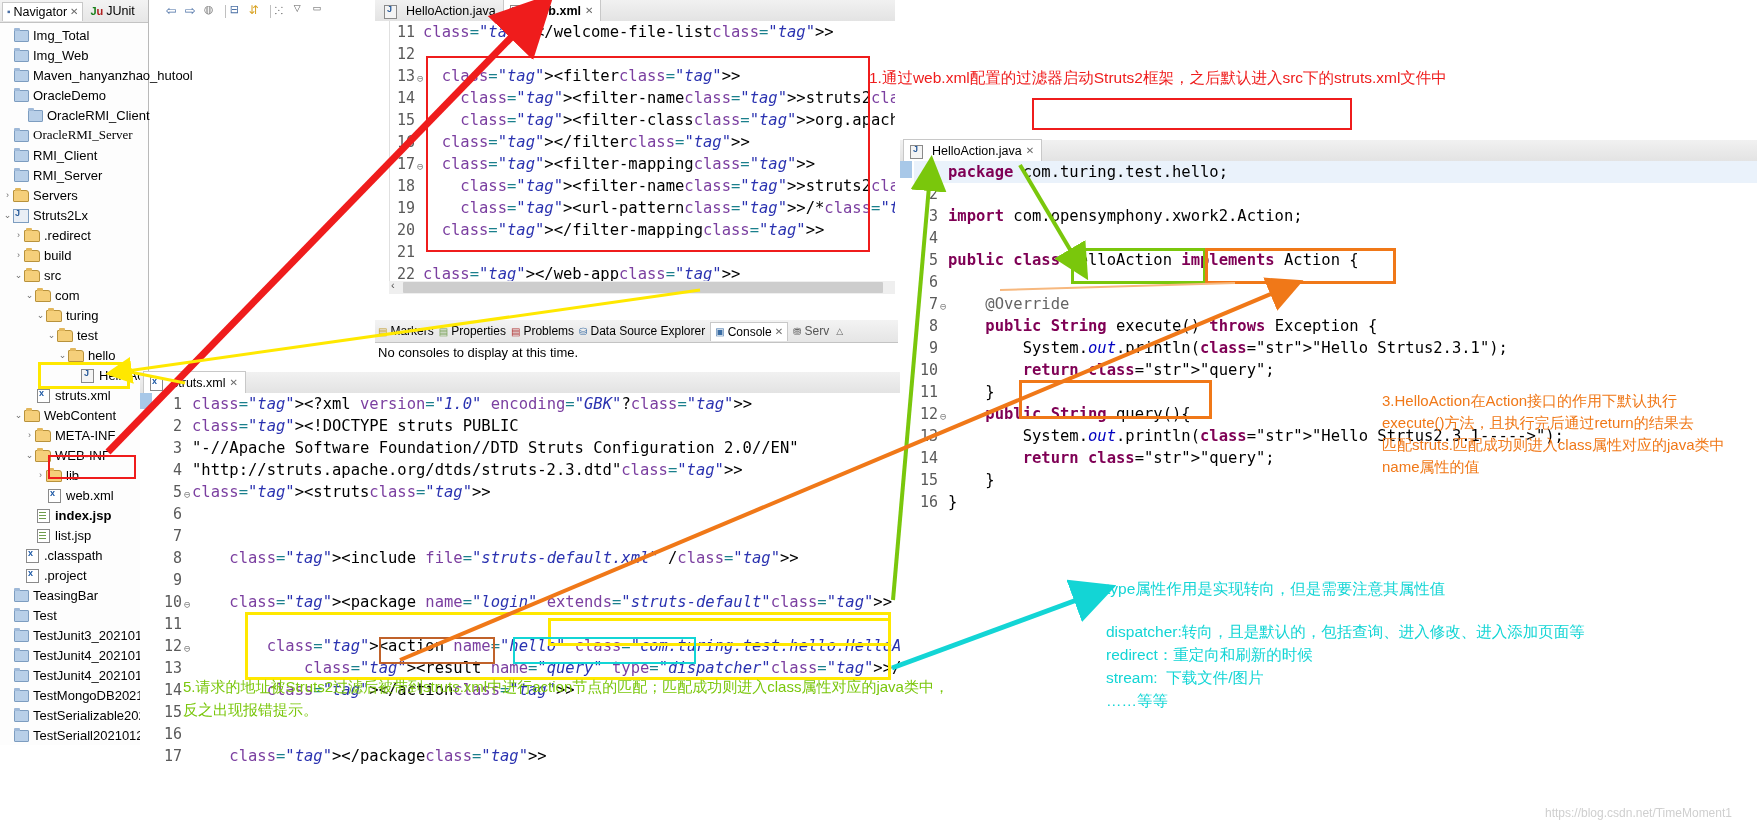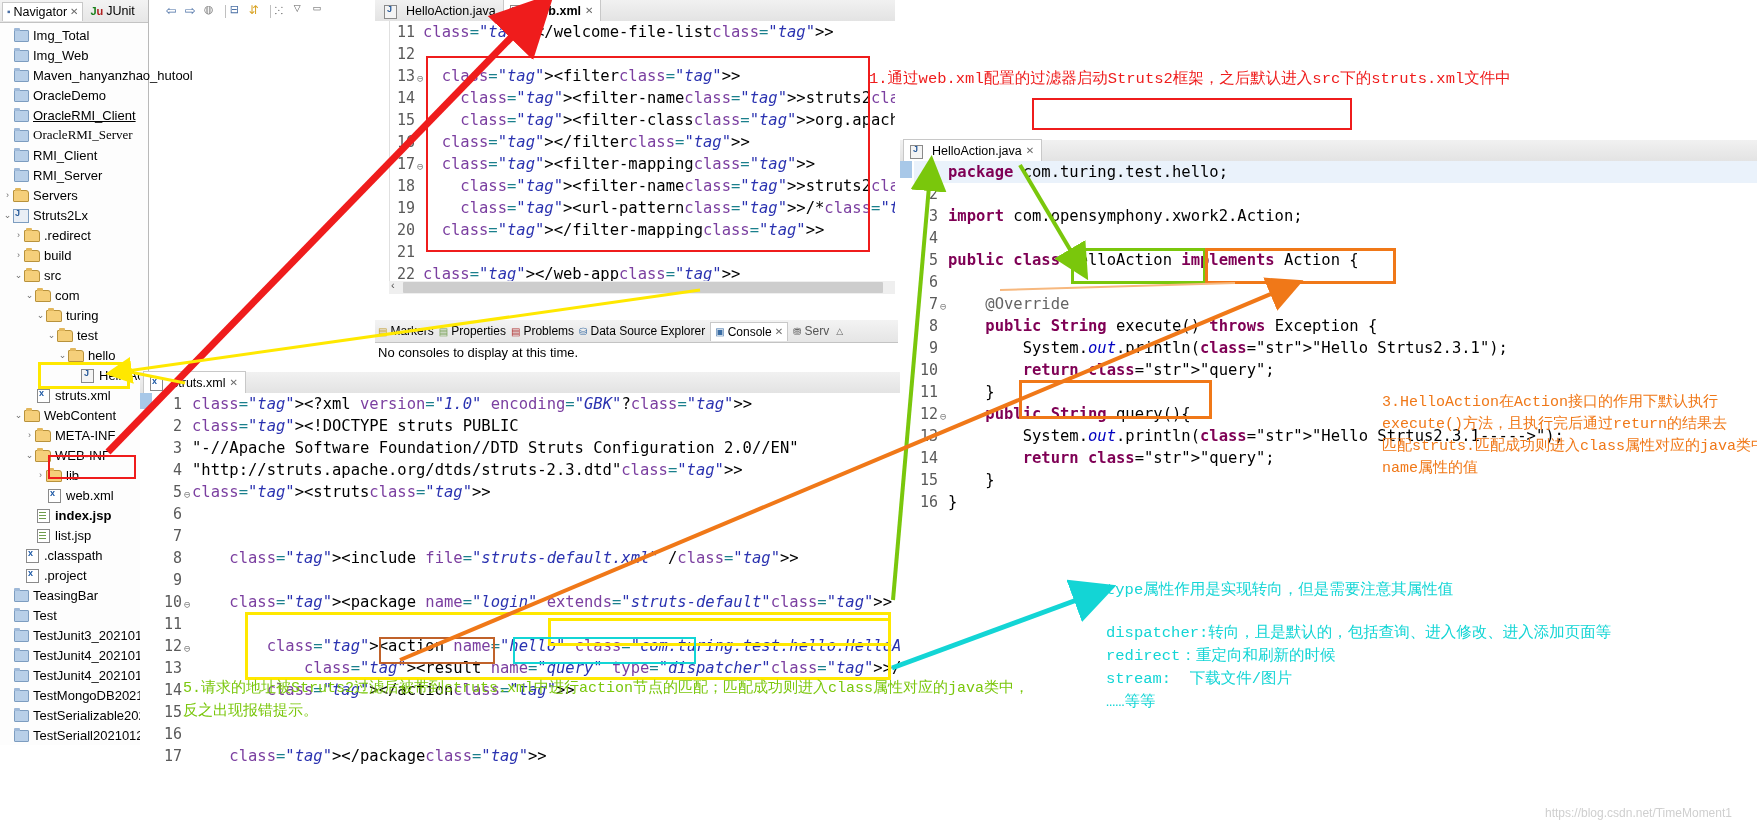--- a/index.html
+++ b/index.html
@@ -47,21 +47,21 @@
   .gutter{color:#5a5a5a;text-align:right;font-family:"DejaVu Sans Mono",monospace;font-size:15px;line-height:22px;}
   .fold{color:#8a8a8a;font-size:11px;}
   
   .tag{color:#1a7f8c;}
   .attr{color:#7b3fa0;}
   .val{color:#2a32b0;font-style:italic;}
   .kw{color:#7f0055;font-weight:bold;}
   .ann{color:#646464;}
   .fieldit{color:#0000c0;font-style:italic;}
   
-  .note{position:absolute;white-space:pre;font-family:Liberation Mono, monospace;}
+  .note{position:absolute;white-space:pre;font-family:Liberation Sans, sans-serif;}
   svg.ov{position:absolute;left:0;top:0;width:1757px;height:831px;pointer-events:none;}
   .boxred{position:absolute;border:2px solid #ef1c1c;}
   .boxyellow{position:absolute;border:3px solid #ffe800;}
   .boxgreen{position:absolute;border:3px solid #7ac70c;}
   .boxorange{position:absolute;border:3px solid #f07818;}
   .boxcyan{position:absolute;border:2px solid #13d5d5;}
   .boxbrown{position:absolute;border:2px solid #c0622a;}
   .statusbar{position:absolute;left:0;top:745px;width:148px;height:86px;background:#fff;border-right:1px solid #b9b9b9;}
   .watermark{position:absolute;color:#cfcfcf;font-size:12px;}
 </style>
@@ -106,21 +106,21 @@
       <div class="tree-row" style="padding-left: 2px;">
         <span class="arrow"></span>
         <span class="ic ic-folder"></span>
         <span>Maven_hanyanzhao_hutool</span>
       </div>
       <div class="tree-row" style="padding-left: 2px;">
         <span class="arrow"></span>
         <span class="ic ic-folder"></span>
         <span>OracleDemo</span>
       </div>
-      <div class="tree-row" style="padding-left: 2px; text-decoration: underline;">
+      <div class="tree-row" style="padding-left: 16px;">
         <span class="arrow"></span>
         <span class="ic ic-folder"></span>
         <span>OracleRMI_Client</span>
       </div>
       <div class="tree-row" style="padding-left: 2px; font-family: Liberation Serif, serif;">
         <span class="arrow"></span>
         <span class="ic ic-folder"></span>
         <span>OracleRMI_Server</span>
       </div>
       <div class="tree-row" style="padding-left: 2px;">

